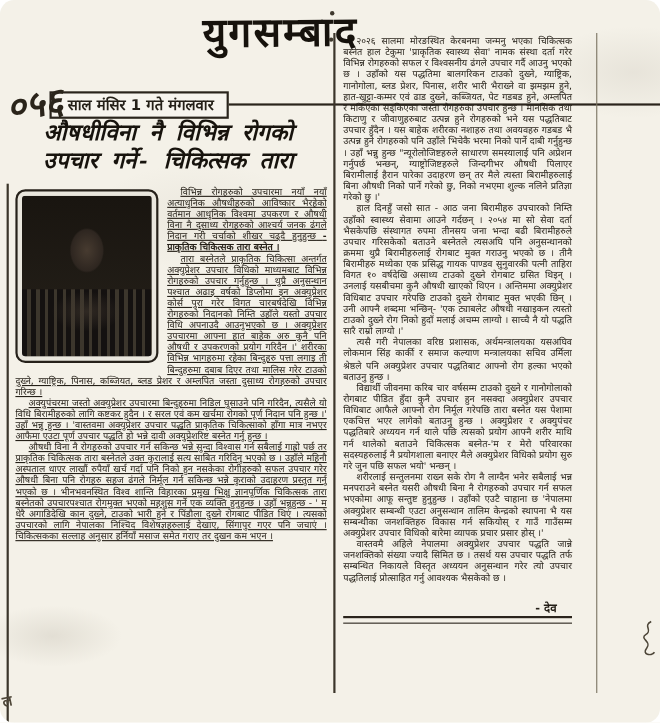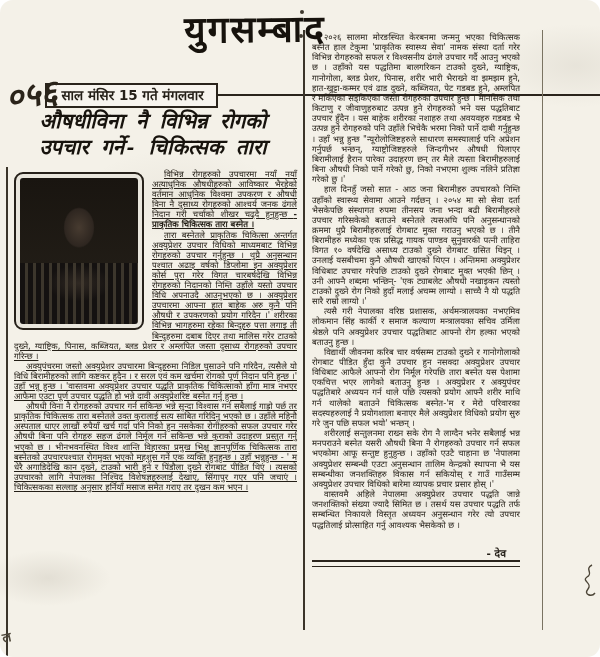--- a/index.html
+++ b/index.html
@@ -114,21 +114,21 @@
 </style>
 </head>
 <body>
 
 <div class="page">
 
   <div class="masthead">युगसम्बाद</div>
 
   <div class="dateline-row">
     <span class="hand-year">०५६</span>
-    <span class="date-box">साल मंसिर 15 गते मंगलवार</span>
+    <span class="date-box">साल मंसिर 1 गते मंगलवार</span>
     <span class="date-rule"></span>
   </div>
 
   <div class="col-left">
     <h1 class="headline">
       <span>औषधीविना नै विभिन्न रोगको</span><br>
       <span>उपचार गर्ने- चिकित्सक तारा</span>
     </h1>
     <div class="article-left body-text">
       <div class="photo-frame">
@@ -138,21 +138,21 @@
         <b class="credit">- प्राकृतिक चिकित्सक तारा बस्नेत ।</b></p>
       <p>तारा बस्नेतले प्राकृतिक चिकित्सा अन्तर्गत अक्युप्रेशर उपचार विधिको माध्यमबाट विभिन्न रोगहरुको उपचार गर्नुहुन्छ । थुप्रै अनुसन्धान पश्चात अढाइ वर्षको डिप्लोमा इन अक्युप्रेशर कोर्स पुरा गरेर विगत चारबर्षदेखि विभिन्न रोगहरुको निदानको निम्ति उहाँले यस्तो उपचार विधि अपनाउदै आउनुभएको छ । अक्युप्रेशर उपचारमा आफ्ना हात बाहेक अरु कुनै पनि औषधी र उपकरणको प्रयोग गरिदैन ।' शरीरका विभिन्न भागहरुमा रहेका बिन्दुहरु पत्ता लगाइ ती बिन्दुहरुमा दबाब दिएर तथा मालिस गरेर टाउको दुख्ने, ग्याष्ट्रिक, पिनास, कब्जियत, ब्लड प्रेशर र अम्लपित जस्ता दुसाध्य रोगहरुको उपचार गरिन्छ ।</p>
       <p>अक्युपंचरमा जस्तो अक्युप्रेशर उपचारमा बिन्दुहरुमा निडिल घुसाउने पनि गरिदैन, त्यसैले यो विधि बिरामीहरुको लागि कष्टकर हुदैन । र सरल एवं कम खर्चमा रोगको पूर्ण निदान पनि हुन्छ ।' उहाँ भन्नु हुन्छ । 'वास्तवमा अक्युप्रेशर उपचार पद्धति प्राकृतिक चिकित्साको हाँगा मात्र नभएर आफैमा एउटा पूर्ण उपचार पद्धति हो भन्ने दावी अक्युप्रेशरिष्ट बस्नेत गर्नु हुन्छ ।</p>
       <p>औषधी विना नै रोगहरुको उपचार गर्न सकिन्छ भन्ने सुन्दा विश्वास गर्न सबैलाई गाह्रो पर्छ तर प्राकृतिक चिकित्सक तारा बस्नेतले उक्त कुरालाई सत्य साबित गरिदिनु भएको छ । उहाँले महिनौ अस्पताल धाएर लाखौं रुपैयाँ खर्च गर्दा पनि निको हुन नसकेका रोगीहरुको सफल उपचार गरेर औषधी बिना पनि रोगहरु सहज ढंगले निर्मूल गर्न सकिन्छ भन्ने कुराको उदाहरण प्रस्तुत गर्नु भएको छ । भीनभवनस्थित विश्व शान्ति विहारका प्रमुख भिक्षु ज्ञानपूर्णिक चिकित्सक तारा बस्नेतको उपचारपश्चात रोगमुक्त भएको महशुस गर्ने एक व्यक्ति हुनुहुन्छ । उहाँ भन्नुहुन्छ - ' म धेरै अगाडिदेखि कान दुख्ने, टाउको भारी हुने र पिंडौला दुख्ने रोगबाट पीडित थिएं । त्यसको उपचारको लागि नेपालका निश्चिद विशेषज्ञहरुलाई देखाए, सिंगापुर गएर पनि जचाएं । चिकित्सकका सल्लाह अनुसार हर्नियाँ मसाज समेत गराए तर दुखन कम भएन ।</p>
     </div>
   </div>
 
   <div class="col-right">
     <p>२०२६ सालमा मोरङस्थित केरबनमा जन्मनु भएका चिकित्सक बस्नेत हाल टेकुमा 'प्राकृतिक स्वास्थ्य सेवा' नामक संस्था दर्ता गरेर विभिन्न रोगहरुको सफल र विश्वसनीय ढंगले उपचार गर्दै आउनु भएको छ । उहाँको यस पद्धतिमा बालगरिकन टाउको दुख्ने, ग्याष्ट्रिक, गानोगोला, ब्लड प्रेशर, पिनास, शरीर भारी भैराख्ने वा झमझम हुने, हात-खुट्टा-कम्मर एवं ढाड दुख्ने, कब्जियत, पेट गडबड हुने, अम्लपित र मर्किएका सड्किएका जस्ता रोगहरुका उपचार हुन्छ । मानसिक तथा किटाणु र जीवाणुहरुबाट उत्पन्न हुने रोगहरुको भने यस पद्धतिबाट उपचार हुँदैन । यस बाहेक शरीरका नशाहरु तथा अवयवहरु गडबड भै उत्पन्न हुने रोगहरुको पनि उहाँले भिचेकै भरमा निको पार्ने दाबी गर्नुहुन्छ । उहाँ भन्नु हुन्छ "न्यूरोलोजिष्टहरुले साधारण समस्यालाई पनि अप्रेशन गर्नुपर्छ भन्छन्, ग्याष्ट्रोजिष्टहरुले जिन्दगीभर औषधी पिलाएर बिरामीलाई हैरान पारेका उदाहरण छन् तर मैले त्यस्ता बिरामीहरुलाई बिना औषधी निको पार्ने गरेको छु, निको नभएमा शुल्क नलिने प्रतिज्ञा गरेको छु ।'</p>
     <p>हाल दिनहुँ जसो सात - आठ जना बिरामीहरु उपचारको निम्ति उहाँको स्वास्थ्य सेवामा आउने गर्दछन् । २०५४ मा सो सेवा दर्ता भैसकेपछि संस्थागत रुपमा तीनसय जना भन्दा बढी बिरामीहरुले उपचार गरिसकेको बताउने बस्नेतले त्यसअघि पनि अनुसन्धानको क्रममा थुप्रै बिरामीहरुलाई रोगबाट मुक्त गराउनु भएको छ । तीनै बिरामीहरु मध्येका एक प्रसिद्ध गायक पाण्डव सुनुवारकी पत्नी ताहिरा विगत १० वर्षदेखि असाध्य टाउको दुख्ने रोगबाट ग्रसित थिइन् । उनलाई यसबीचमा कुनै औषधी खाएको थिएन । अन्तिममा अक्युप्रेशर विधिबाट उपचार गरेपछि टाउको दुख्ने रोगबाट मुक्त भएकी छिन् । उनी आफ्नै शब्दमा भन्छिन्- 'एक ट्याबलेट औषधी नखाइकन त्यस्तो टाउको दुख्ने रोग निको हुदाँ मलाई अचम्म लाग्यो । साच्चै नै यो पद्धति सारै राम्रो लाग्यो ।'</p>
-    <p>त्यसै गरी नेपालका वरिष्ठ प्रशासक, अर्थमन्त्रालयका नभएमिव लोकमान सिंह कार्की र समाज कल्याण मन्त्रालयका सचिव उर्मिला श्रेष्ठले पनि अक्युप्रेशर उपचार पद्धतिबाट आफ्नो रोग हल्का भएको बताउनु हुन्छ ।</p>
+    <p>त्यसै गरी नेपालका वरिष्ठ प्रशासक, अर्थमन्त्रालयका यसअघिव लोकमान सिंह कार्की र समाज कल्याण मन्त्रालयका सचिव उर्मिला श्रेष्ठले पनि अक्युप्रेशर उपचार पद्धतिबाट आफ्नो रोग हल्का भएको बताउनु हुन्छ ।</p>
     <p>विद्यार्थी जीवनमा करिब चार वर्षसम्म टाउको दुख्ने र गानोगोलाको रोगबाट पीडित हुँदा कुनै उपचार हुन नसक्दा अक्युप्रेशर उपचार विधिबाट आफैले आफ्नो रोग निर्मूल गरेपछि तारा बस्नेत यस पेशामा एकचित्त भएर लागेको बताउनु हुन्छ । अक्युप्रेशर र अक्युपंचर पद्धतिबारे अध्ययन गर्न थाले पछि त्यसको प्रयोग आफ्नै शरीर माथि गर्न थालेको बताउने चिकित्सक बस्नेत-'म र मेरो परिवारका सदस्यहरुलाई नै प्रयोगशाला बनाएर मैले अक्युप्रेशर विधिको प्रयोग सुरु गरे जुन पछि सफल भयो' भन्छन् ।</p>
     <p>शरीरलाई सन्तुलनमा राख्न सके रोग नै लाग्दैन भनेर सबैलाई भन्न मनपराउने बस्नेत यसरी औषधी बिना नै रोगहरुको उपचार गर्न सफल भएकोमा आफू सन्तुष्ट हुनुहुन्छ । उहाँको एउटै चाहाना छ 'नेपालमा अक्युप्रेशर सम्बन्धी एउटा अनुसन्धान तालिम केन्द्रको स्थापना भै यस सम्बन्धीका जनशक्तिहरु विकास गर्न सकियोस् र गाउँ गाउँसम्म अक्युप्रेशर उपचार विधिको बारेमा व्यापक प्रचार प्रसार होस् ।'</p>
     <p>वास्तवमै अहिले नेपालमा अक्युप्रेशर उपचार पद्धति जान्ने जनशक्तिको संख्या ज्यादै सिमित छ । तसर्थ यस उपचार पद्धति तर्फ सम्बन्धित निकायले विस्तृत अध्ययन अनुसन्धान गरेर त्यो उपचार पद्धतिलाई प्रोत्साहित गर्नु आवश्यक भैसकेको छ ।</p>
     <div class="byline">- देव</div>
     <div class="closing-rule"></div>
   </div>
 
   <span class="margin-mark mark-bottom-left">ल</span>
 
   <svg class="scribble" width="20" height="38" viewBox="0 0 20 38">

